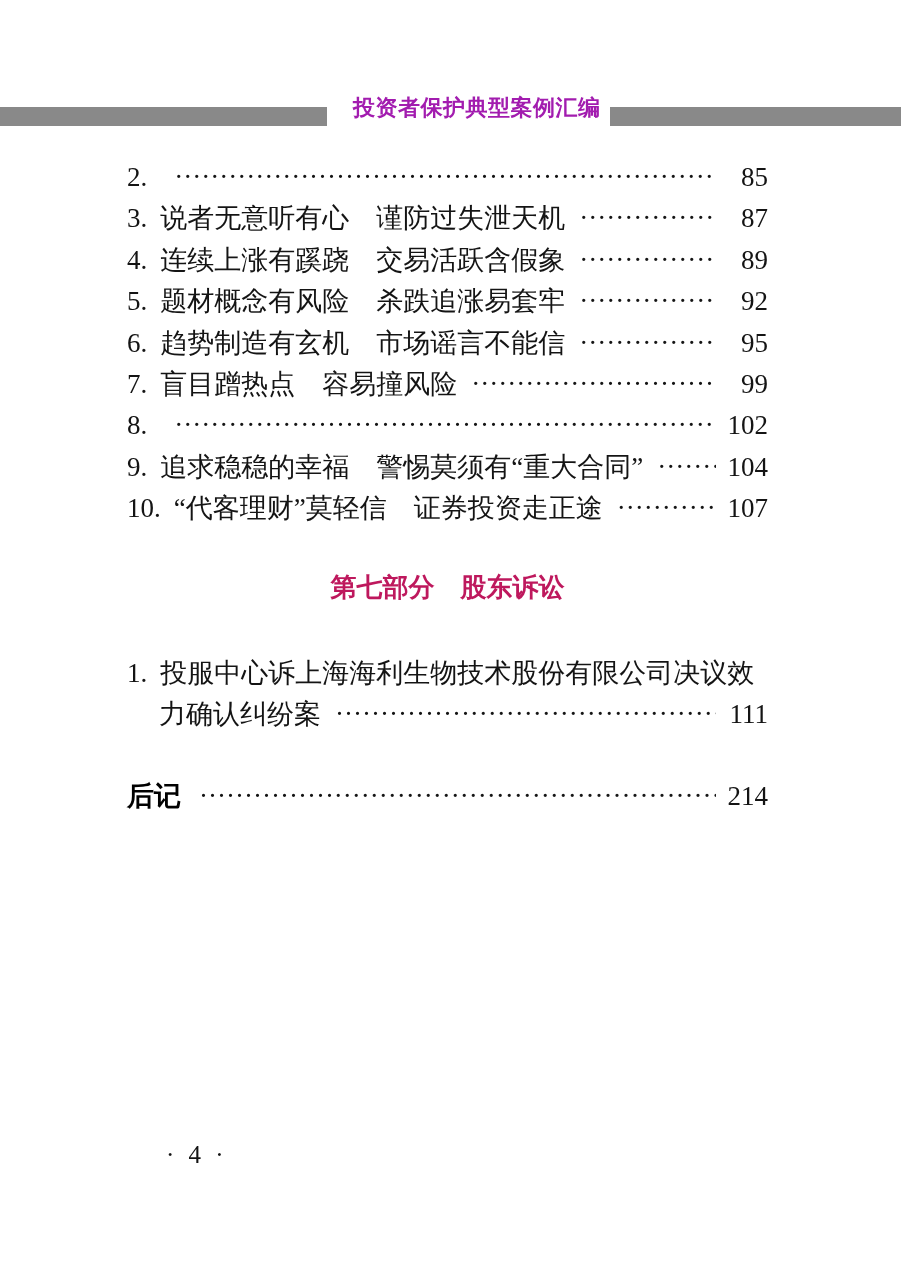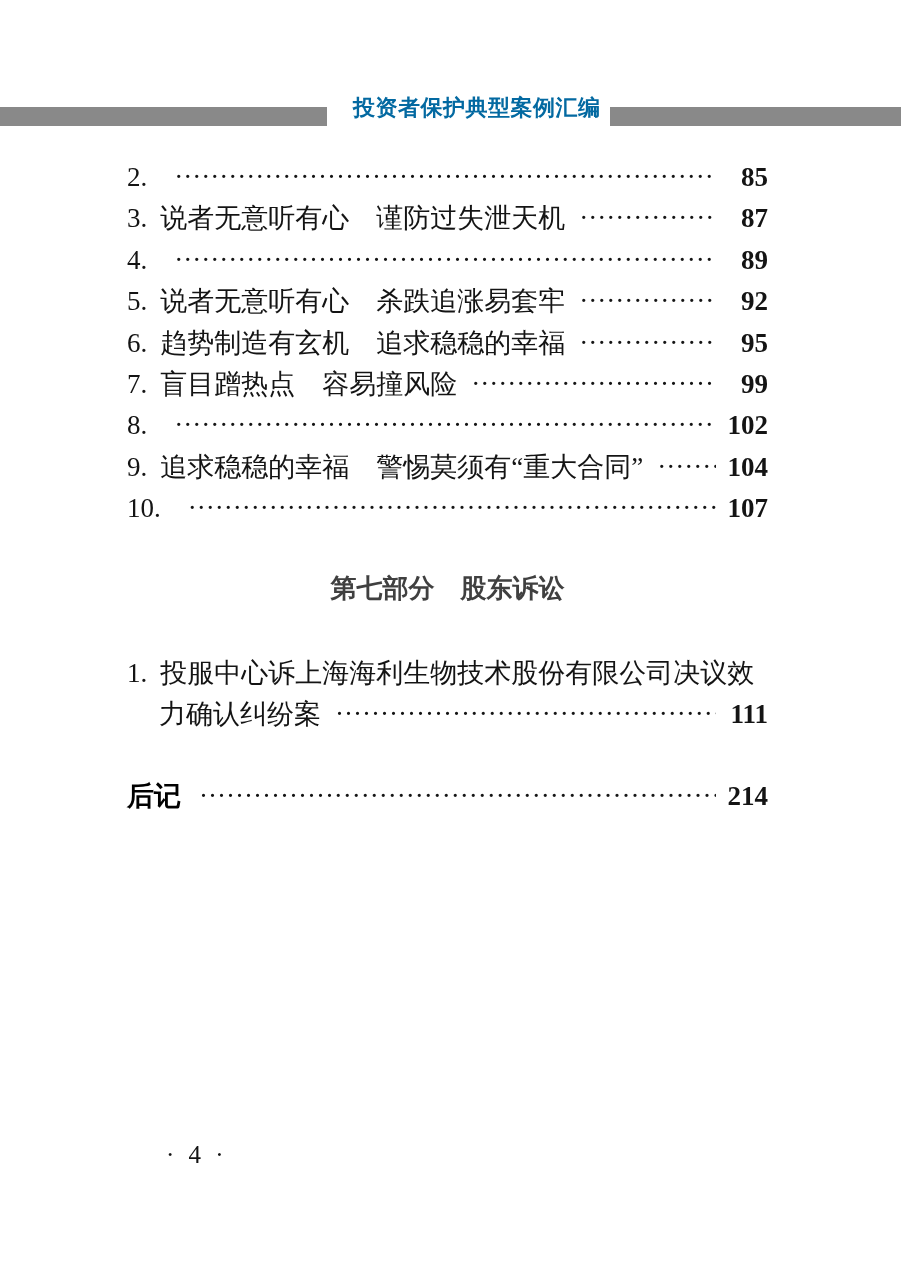--- a/index.html
+++ b/index.html
@@ -38,21 +38,21 @@
     flex: 1 1 auto;
     margin-right: 3px;
   }
   .head-title {
     flex: 0 0 auto;
     margin: 0 9px 16px 26px;
     font-family: "Liberation Sans", "DejaVu Sans", sans-serif;
     font-weight: bold;
     font-size: 22px;
     letter-spacing: 0.5px;
-    color: #0369a1;
+    color: #a21caf;
     white-space: nowrap;
     line-height: 22px;
   }
 
   
   .content {
     position: absolute;
     top: 157px;
     left: 127px;
     width: 641px;
@@ -75,32 +75,31 @@
     flex: 1 1 0;
     min-width: 0;
     overflow: hidden;
     margin: 0 10px 0 14px;
     letter-spacing: 0;
   }
   .page-num {
     flex: 0 0 auto;
     min-width: 42px;
     text-align: right;
-    font-weight: bold;
   }
 
   .section-heading {
     margin-top: 36px;
     height: 44px;
     line-height: 44px;
     text-align: center;
-    font-family: Liberation Sans, sans-serif;
+    font-family: Liberation Serif, serif;
     font-weight: bold;
     font-size: 26px;
-    color: #404040;
+    color: #be185d;
     white-space: nowrap;
   }
 
   .part7-list {
     margin-top: 43px;
   }
   .toc-row.cont-line {
     padding-left: 32px;
   }
 
@@ -148,32 +147,33 @@
       <span class="page-num">85</span>
     </div>
     <div class="toc-row">
       <span class="toc-num">3.</span>
       <span class="toc-title">说者无意听有心　谨防过失泄天机</span>
       <span class="leader">··············································································································</span>
       <span class="page-num">87</span>
     </div>
     <div class="toc-row">
       <span class="toc-num">4.</span>
+      <span class="toc-title">连续上涨有蹊跷　交易活跃含假象</span>
       <span class="leader">··············································································································</span>
       <span class="page-num">89</span>
     </div>
     <div class="toc-row">
       <span class="toc-num">5.</span>
-      <span class="toc-title">说者无意听有心　杀跌追涨易套牢</span>
+      <span class="toc-title">题材概念有风险　杀跌追涨易套牢</span>
       <span class="leader">··············································································································</span>
       <span class="page-num">92</span>
     </div>
     <div class="toc-row">
       <span class="toc-num">6.</span>
-      <span class="toc-title">趋势制造有玄机　追求稳稳的幸福</span>
+      <span class="toc-title">趋势制造有玄机　市场谣言不能信</span>
       <span class="leader">··············································································································</span>
       <span class="page-num">95</span>
     </div>
     <div class="toc-row">
       <span class="toc-num">7.</span>
       <span class="toc-title">盲目蹭热点　容易撞风险</span>
       <span class="leader">··············································································································</span>
       <span class="page-num">99</span>
     </div>
     <div class="toc-row">
@@ -182,20 +182,21 @@
       <span class="page-num">102</span>
     </div>
     <div class="toc-row">
       <span class="toc-num">9.</span>
       <span class="toc-title">追求稳稳的幸福　警惕莫须有“重大合同”</span>
       <span class="leader">··············································································································</span>
       <span class="page-num">104</span>
     </div>
     <div class="toc-row">
       <span class="toc-num">10.</span>
+      <span class="toc-title">“代客理财”莫轻信　证券投资走正途</span>
       <span class="leader">··············································································································</span>
       <span class="page-num">107</span>
     </div>
   </div>
 
   <div class="section-heading">第七部分　股东诉讼</div>
 
   <div class="part7-list">
     <div class="toc-row">
       <span class="toc-num">1.</span>

